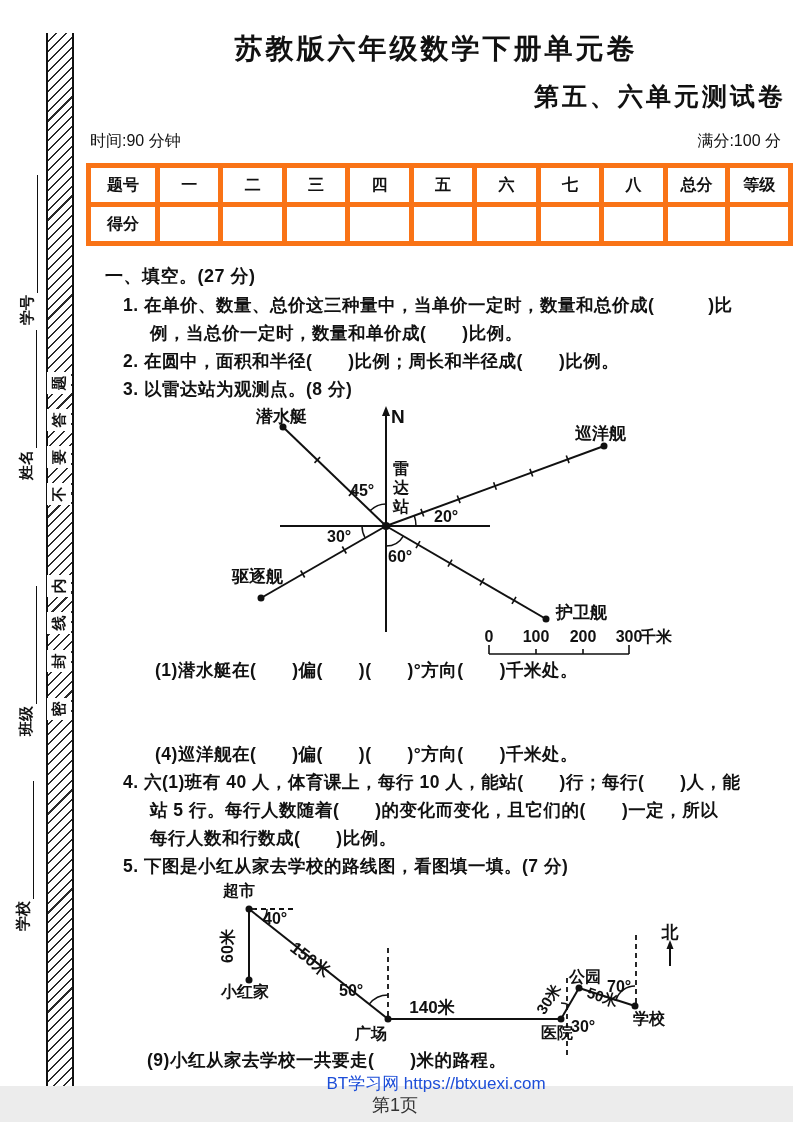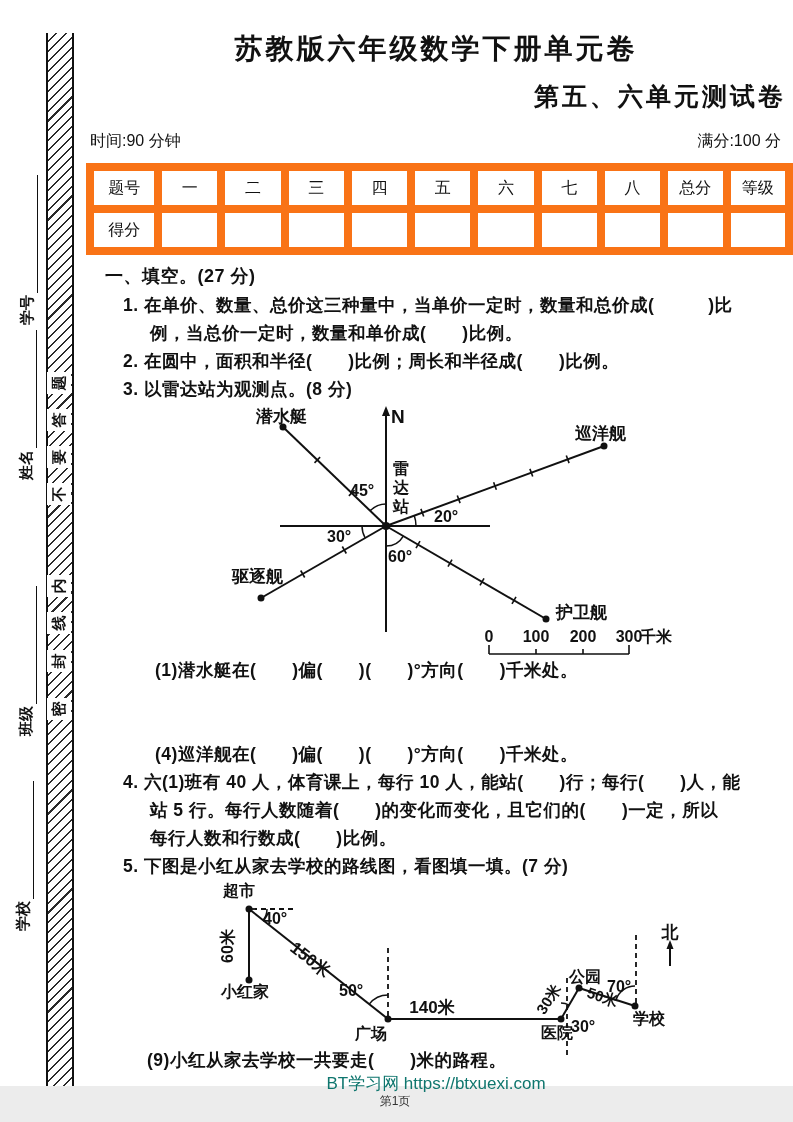--- a/index.html
+++ b/index.html
@@ -5,40 +5,40 @@
   html,body{margin:0;padding:0;background:#fff;}
   #page{position:relative;width:793px;height:1122px;background:#fff;overflow:hidden;
         font-family:"Liberation Sans",sans-serif;color:#111;}
   .t1{position:absolute;left:86px;width:700px;text-align:center;top:30px;
       font-size:28px;font-weight:bold;letter-spacing:3px;}
   .t2{position:absolute;left:86px;width:700px;text-align:right;top:80px;
       font-size:25px;font-weight:bold;letter-spacing:3px;}
   .info{position:absolute;top:131px;font-size:16px;font-weight:normal;}
   .info.l{left:90px;} .info.r{right:12px;}
   table.score{position:absolute;left:86px;top:163px;border-collapse:collapse;table-layout:fixed;}
-  table.score td{border:8px solid #f97316;height:34px;text-align:center;
-      font-size:16px;font-weight:normal;padding:0;}
+  table.score td{border:5px solid #f97316;height:34px;text-align:center;
+      font-size:16px;font-weight:bold;padding:0;}
   .line{position:absolute;font-size:17.5px;font-weight:bold;white-space:nowrap;letter-spacing:.5px;margin-left:17px;}
   .sec{font-size:18px;}
   
   .band{position:absolute;left:46px;top:33px;width:24px;height:1053px;
         border-left:2px solid #111;border-right:2px solid #111;
         background:repeating-linear-gradient(135deg,#fff 0px,#fff 5.5px,#2a2a2a 5.5px,#2a2a2a 7px);}
   .sealch{position:absolute;left:48px;width:22px;height:24px;line-height:24px;text-align:center;
         background:#fff;font-size:15px;font-weight:bold;transform:rotate(-90deg);}
   .sidelab{position:absolute;height:22px;line-height:22px;width:170px;
         transform:rotate(-90deg);font-size:15px;font-weight:bold;white-space:nowrap;
         display:flex;align-items:flex-end;}
   .sidelab .ul{display:inline-block;width:118px;border-bottom:1.8px solid #111;height:16px;margin-left:2px;}
   svg text{font-family:"Liberation Sans",sans-serif;font-weight:bold;fill:#111;}
   .wm{position:absolute;left:86px;width:700px;top:1072px;text-align:center;
-      color:#0f766e;font-size:17px;}
+      color:#1d4ed8;font-size:17px;}
   .strip{position:absolute;left:0;top:1086px;width:793px;height:36px;background:#ececec;}
   .pg{position:absolute;left:60px;width:670px;top:1093px;text-align:center;
-      font-size:12px;color:#333;}
+      font-size:18px;color:#333;}
 </style>
 </head>
 <body>
 
 <div id="page">
 
   <div class="band"></div>
   <span class="sealch" style="top:371px">题</span>
   <span class="sealch" style="top:408px">答</span>
   <span class="sealch" style="top:445px">要</span>

